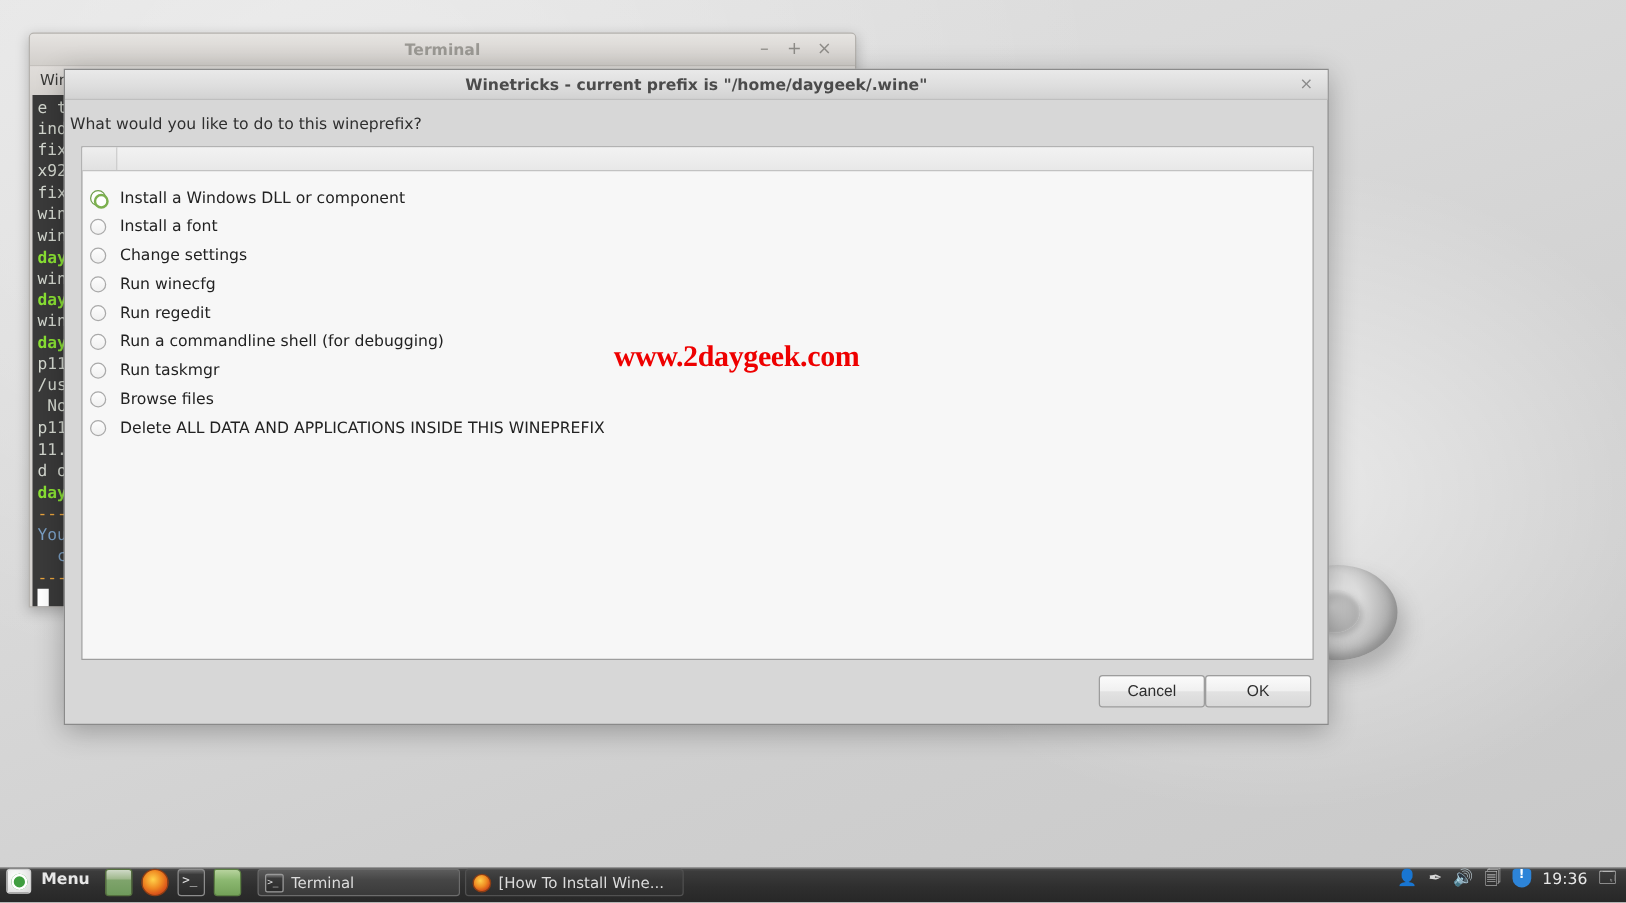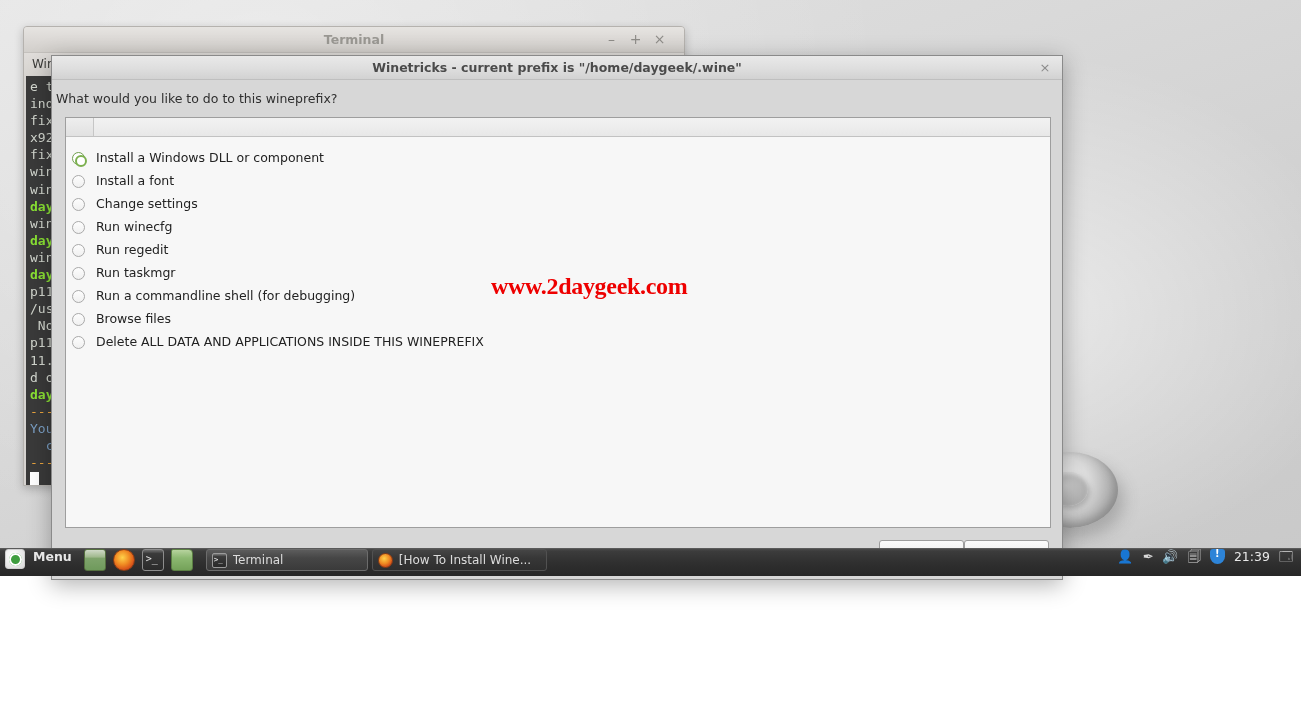--- a/index.html
+++ b/index.html
@@ -6,21 +6,21 @@
   html, body {
     margin: 0; padding: 0;
     width: 1301px; height: 722px;
     overflow: hidden;
     font-family: "DejaVu Sans", sans-serif;
   }
 
   
   #desktop {
     position: relative;
-    width: 1301px; height: 576px;
+    width: 1301px; height: 722px;
     background:
       radial-gradient(ellipse 560px 420px at 78% 54%, rgba(255,255,255,0.55) 0%, rgba(255,255,255,0.0) 62%),
       radial-gradient(ellipse 900px 700px at 20% 10%, rgba(255,255,255,0.35) 0%, rgba(255,255,255,0) 70%),
       linear-gradient(160deg, #e3e3e3 0%, #d9d9d9 38%, #cfcfcf 70%, #c9c9c9 100%);
   }
 
   
   #wallpaper-emblem {
     position: absolute;
     left: 1022px; top: 452px;
@@ -436,25 +436,25 @@
           <div class="option-row">
             <div class="radio"></div>
             <div class="option-label">Run winecfg</div>
           </div>
           <div class="option-row">
             <div class="radio"></div>
             <div class="option-label">Run regedit</div>
           </div>
           <div class="option-row">
             <div class="radio"></div>
+            <div class="option-label">Run a commandline shell (for debugging)</div>
+          </div>
+          <div class="option-row">
+            <div class="radio"></div>
             <div class="option-label">Run taskmgr</div>
-          </div>
-          <div class="option-row">
-            <div class="radio"></div>
-            <div class="option-label">Run a commandline shell (for debugging)</div>
           </div>
           <div class="option-row">
             <div class="radio"></div>
             <div class="option-label">Browse files</div>
           </div>
           <div class="option-row">
             <div class="radio"></div>
             <div class="option-label">Delete ALL DATA AND APPLICATIONS INSIDE THIS WINEPREFIX</div>
           </div>
         </div>
@@ -487,18 +487,18 @@
         <div class="label">[How To Install Wine...</div>
       </div>
     </div>
 
     <div id="systray">
       <div class="tray-icon">👤</div>
       <div class="tray-icon">✒</div>
       <div class="tray-icon">🔊</div>
       <div class="tray-icon">🗐</div>
       <div class="tray-icon shield"></div>
-      <div id="tray-clock">21:39</div>
+      <div id="tray-clock">19:36</div>
       <div class="tray-icon">🗔</div>
     </div>
   </div>
 
 </div>
 
 </body></html>

